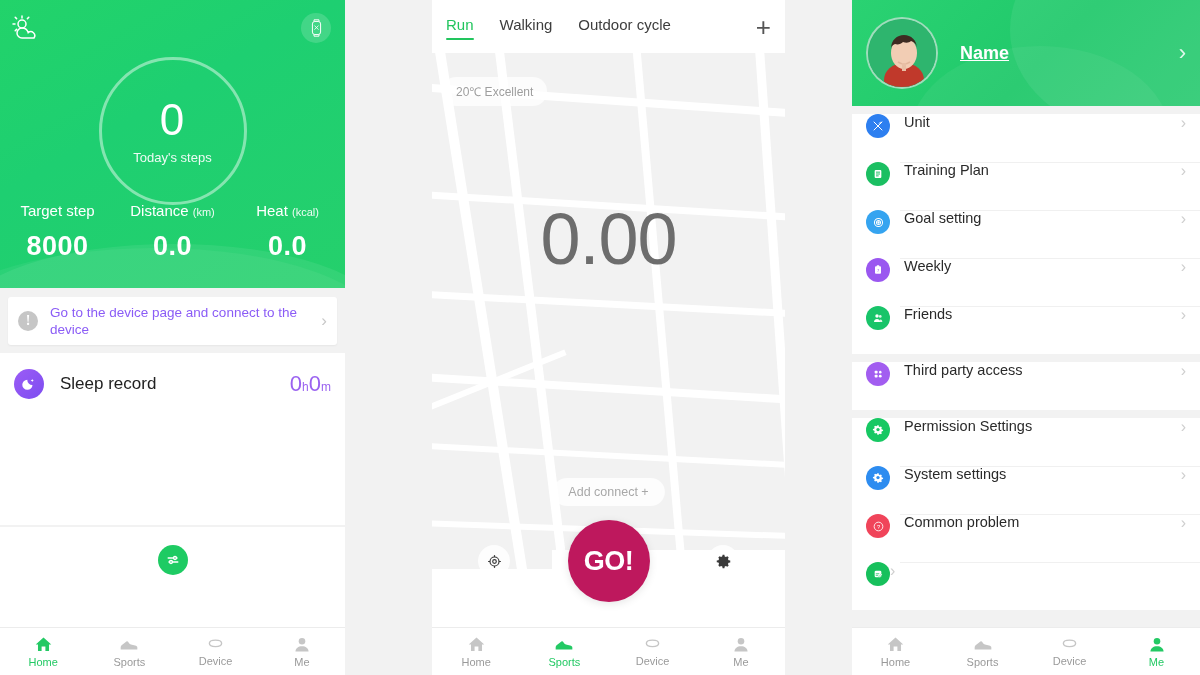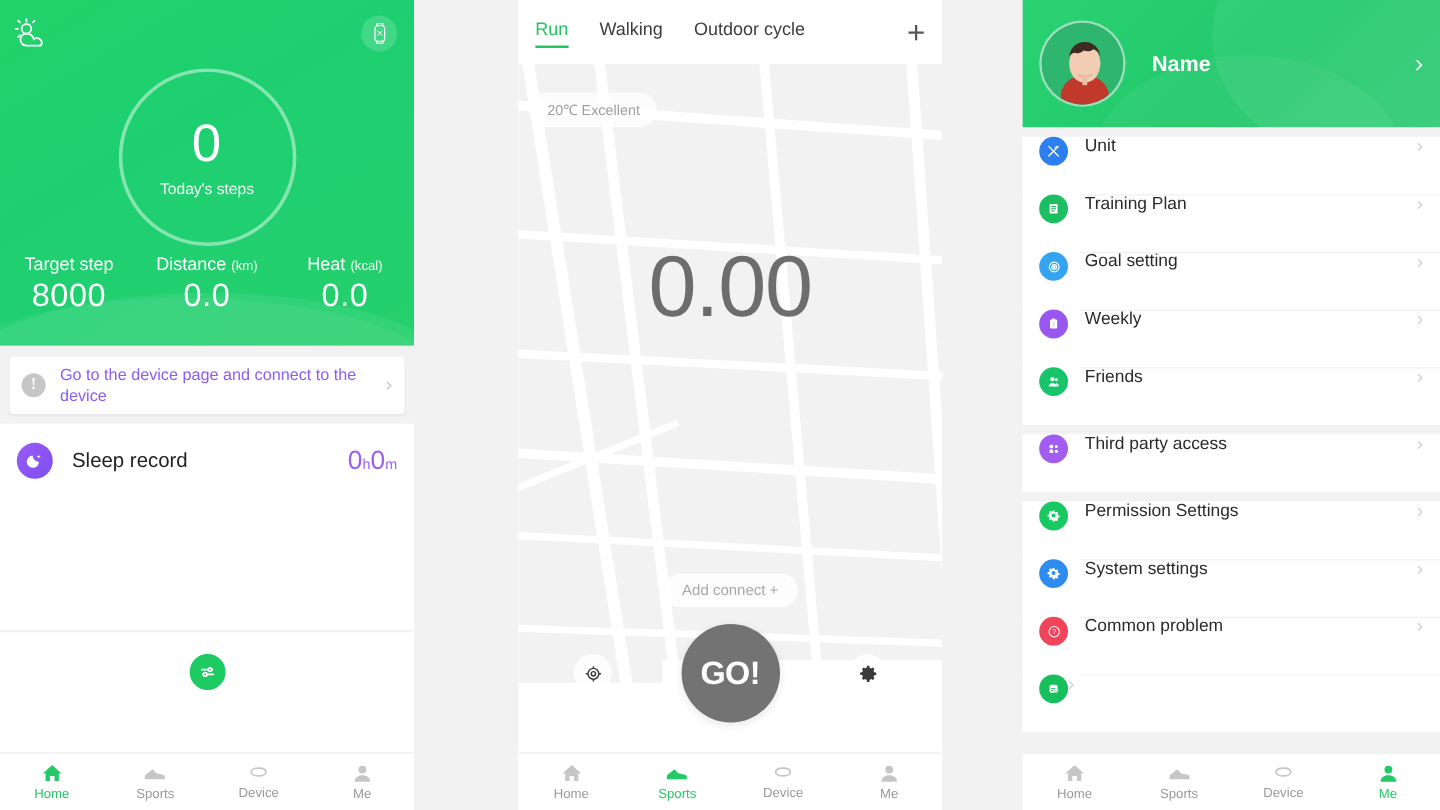--- a/index.html
+++ b/index.html
@@ -45,21 +45,21 @@
   }
   .steps-value { font-size: 44px; color: #fff; font-weight: 300; line-height: 1; letter-spacing: 1px; }
   .steps-label { font-size: 13px; color: rgba(255,255,255,0.92); margin-top: 8px; }
   .hero-stats {
     position: absolute; left: 0; bottom: 26px; width: 345px;
     display: flex;
   }
   .stat { flex: 1; text-align: center; color: #fff; }
   .stat-title { font-size: 15px; font-weight: 400; }
   .stat-unit { font-size: 11px; opacity: 0.92; }
-  .stat-value { font-size: 27px; font-weight: 400; margin-top: 2px; letter-spacing: 0.5px; }
+  .stat-value { font-size: 27px; font-weight: 700; margin-top: 12px; letter-spacing: 0.5px; }
 
   .notice-card {
     position: absolute; left: 8px; top: 297px; width: 329px; height: 48px;
     background: #fff; border-radius: 3px;
     display: flex; align-items: center; padding: 0 10px;
     box-shadow: 0 1px 2px rgba(0,0,0,0.05);
   }
   .notice-ico {
     width: 20px; height: 20px; border-radius: 50%; background: #c6c6c6;
     color: #fff; font-size: 14px; font-weight: bold; line-height: 20px;
@@ -147,21 +147,21 @@
   }
   .month-line .red { color: #f4503f; }
   .month-line .mchev { color: #9c9c9c; font-size: 14px; }
   .chip-add {
     position: absolute; left: 50%; transform: translateX(-50%); top: 425px;
     background: rgba(255,255,255,0.8); color: #a8a8a8;
     font-size: 12.5px; padding: 7px 16px; border-radius: 14px;
   }
   .go-btn {
     position: absolute; left: 50%; transform: translateX(-50%); top: 467px;
-    width: 82px; height: 82px; border-radius: 50%; background: #737373;
+    width: 82px; height: 82px; border-radius: 50%; background: #be185d;
     display: flex; align-items: center; justify-content: center;
     color: #fff; font-size: 27px; font-weight: bold; letter-spacing: -0.5px;
     box-shadow: 0 2px 8px rgba(0,0,0,0.1);
   }
   .map-round-btn {
     position: absolute; top: 492px; width: 32px; height: 32px; border-radius: 50%;
     background: rgba(255,255,255,0.82);
     display: flex; align-items: center; justify-content: center;
   }
   .mrb-left { left: 46px; }
@@ -184,21 +184,21 @@
   .me-header .blob2 {
     position: absolute; right: 30px; bottom: -120px; width: 260px; height: 180px;
     border-radius: 50%; background: rgba(255,255,255,0.05);
   }
   .avatar {
     width: 72px; height: 72px; border-radius: 50%;
     border: 2px solid rgba(255,255,255,0.55);
     overflow: hidden; position: relative; flex: 0 0 auto;
     background: #2bb36b;
   }
-  .me-name { margin-left: 22px; color: #fff; font-size: 18px; font-weight: bold; z-index: 2; }
+  .me-name { margin-left: 22px; color: #fff; font-size: 18px; font-weight: bold; z-index: 2; text-decoration: underline; }
   .me-chev { margin-left: auto; color: rgba(255,255,255,0.85); font-size: 22px; font-weight: 300; z-index: 2; }
 
   .me-group { background: #fff; margin-top: 8px; }
   .me-row {
     display: flex; height: 48px; padding: 0 14px;
     position: relative; background: #fff;
   }
   .me-row + .me-row::before {
     content: ""; position: absolute; left: 48px; right: 0; top: 0; height: 1px; background: #f0f0f0;
   }

